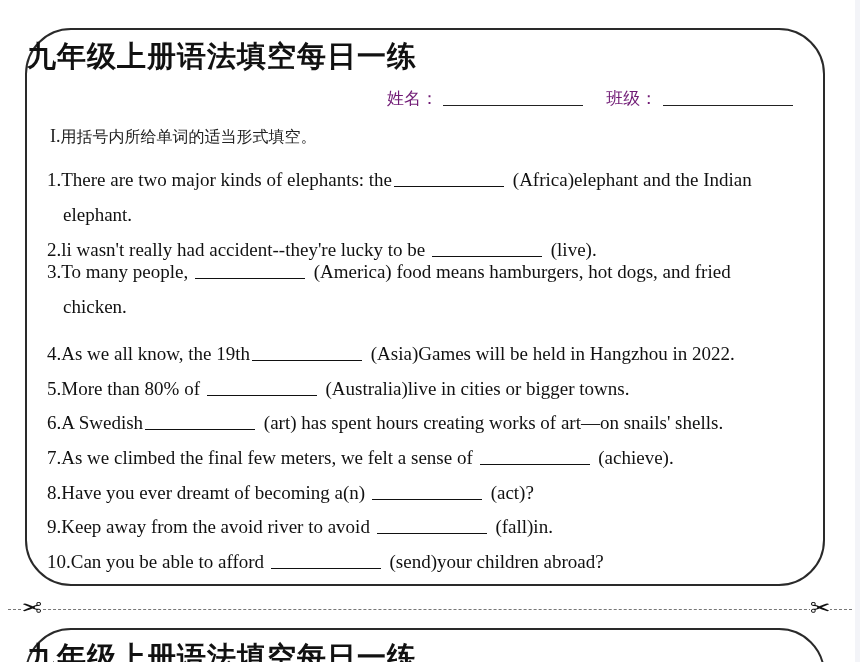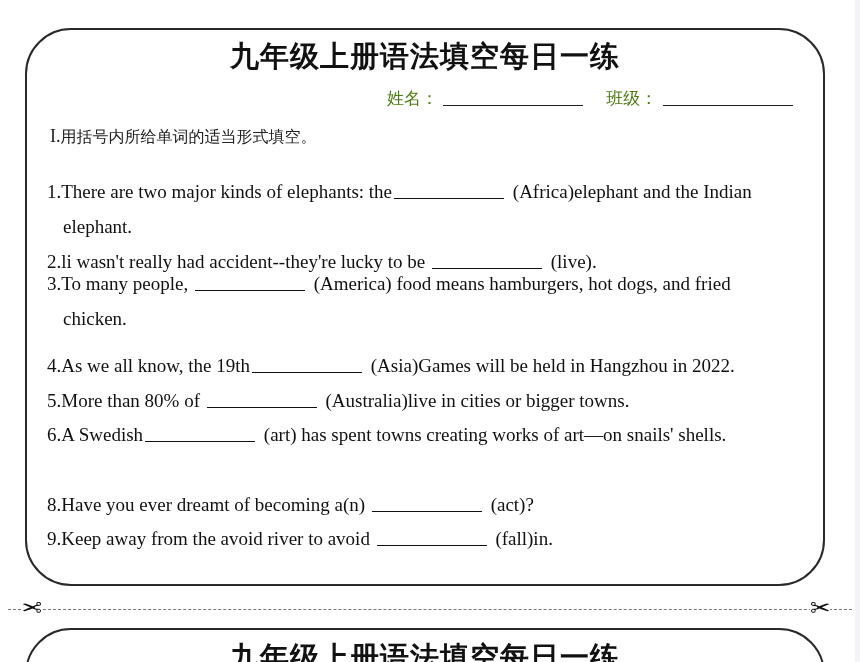--- a/index.html
+++ b/index.html
@@ -17,44 +17,44 @@
     position: absolute; left: 25px; top: 28px; width: 800px; height: 558px;
     border: 2px solid #2a2a2a; border-radius: 46px; box-sizing: border-box;
     background: #fff;
   }
   .card2 {
     position: absolute; left: 25px; top: 628px; width: 800px; height: 120px;
     border: 2px solid #2a2a2a; border-radius: 46px; box-sizing: border-box;
     background: #fff;
   }
   .title {
-    position: absolute; left: 0; width: 100%; text-align: center;
+    position: absolute; left: 0; width: 100%; 
     font-family: "DejaVu Serif", "Liberation Serif", serif;
     font-size: 29px; font-weight: bold; letter-spacing: 1px; color: #111;
   }
   .card .title { top: 7px; }
   .card2 .title { top: 8px; }
   .name-row {
     position: absolute; top: 57px; left: 360px;
-    font-family: "DejaVu Serif", serif; font-size: 17px; color: #4d7c0f;
+    font-family: "DejaVu Serif", serif; font-size: 17px; color: #701a75;
     white-space: nowrap;
   }
   .name-row .blank {
     display: inline-block; border-bottom: 1.5px solid #222; height: 18px;
     vertical-align: -2px;
   }
   .section-head {
     position: absolute; top: 96px; left: 23px;
     font-family: "DejaVu Serif", serif; font-size: 16px; color: #222;
   }
   .section-head .roman { font-family: "Liberation Serif", serif; font-size: 18px; }
   .q {
     position: absolute; left: 20px; width: 760px;
     font-family: "Liberation Serif", serif; font-size: 19px; line-height: 35px;
-    color: #111; white-space: nowrap; margin-top: 12px;
+    color: #111; white-space: nowrap;
   }
   .q .blank {
     display: inline-block; width: 110px; border-bottom: 1.3px solid #111;
     height: 18px; vertical-align: -1px; margin: 0 4px 0 2px;
   }
   .q .cont { padding-left: 16px; }
   .cutline {
     position: absolute; top: 609px; left: 8px; width: 844px; height: 0;
     border-top: 1.5px dashed #777;
   }
@@ -101,32 +101,38 @@
 
   <div class="q" style="top:306px">
     <span>4.</span><span>As we all know, the 19th</span><span class="blank"></span><span> (Asia)Games will be held in Hangzhou in 2022.</span>
   </div>
 
   <div class="q" style="top:341px">
     <span>5.</span><span>More than 80% of </span><span class="blank"></span><span> (Australia)live in cities or bigger towns.</span>
   </div>
 
   <div class="q" style="top:375px">
-    <span>6.</span><span>A Swedish</span><span class="blank"></span><span> (art) has spent towns creating works of art—on snails' shells.</span>
+    <span>6.</span><span>A Swedish</span><span class="blank"></span><span> (art) has spent hours creating works of art—on snails' shells.</span>
   </div>
 
+  <div class="q" style="top:410px">
+    <span>7.</span><span>As we climbed the final few meters, we felt a sense of </span><span class="blank"></span><span> (achieve).</span>
+  </div>
 
   <div class="q" style="top:445px">
     <span>8.</span><span>Have you ever dreamt of becoming a(n) </span><span class="blank"></span><span> (act)?</span>
   </div>
 
   <div class="q" style="top:479px">
     <span>9.</span><span>Keep away from the avoid river to avoid </span><span class="blank"></span><span> (fall)in.</span>
   </div>
 
+  <div class="q" style="top:514px">
+    <span>10.</span><span>Can you be able to afford </span><span class="blank"></span><span> (send)your children abroad?</span>
+  </div>
 </div>
 
 <div class="cutline"></div>
 <span class="scissors left">✂</span>
 <span class="scissors right">✂</span>
 
 <div class="card2">
   <div class="title">九年级上册语法填空每日一练</div>
 </div>
 

